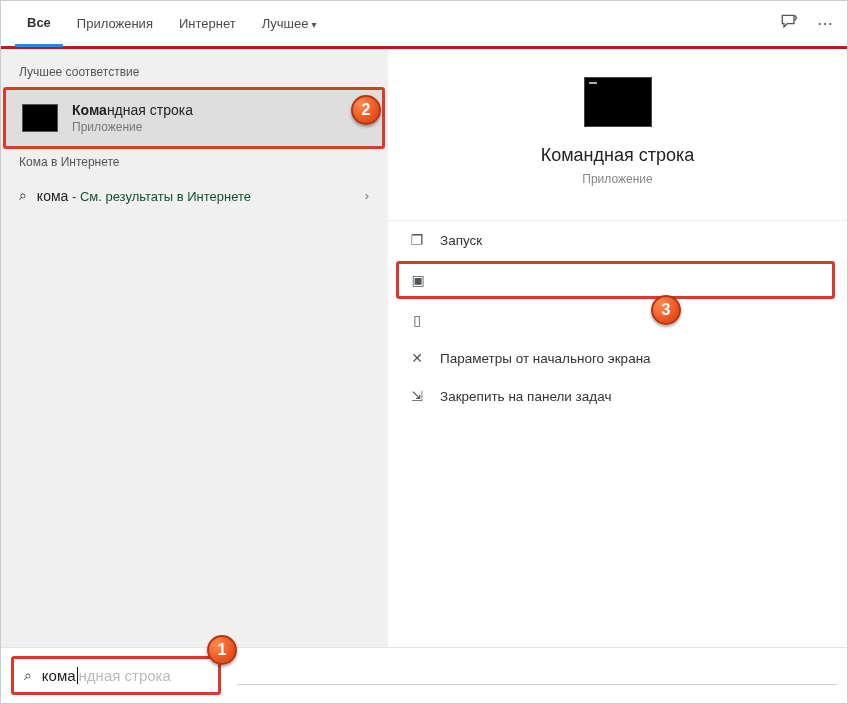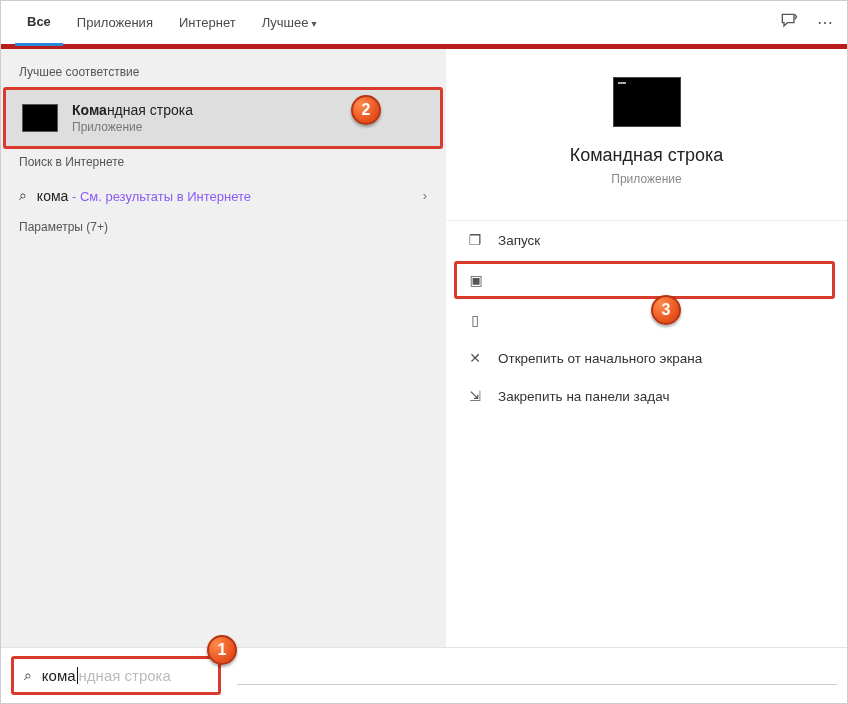--- a/index.html
+++ b/index.html
@@ -1,34 +1,34 @@
 <!DOCTYPE html>
 <html><head>
 <meta charset="utf-8">
 <style>
 * { box-sizing: border-box; margin: 0; padding: 0; font-family: "Segoe UI", Tahoma, sans-serif; }
 html, body { width: 848px; height: 704px; background: #fff; overflow: hidden; }
 .frame { position: relative; width: 848px; height: 704px; border: 1px solid #ccc; background: #fff; }
-.topbar { display: flex; align-items: center; height: 48px; padding: 0 14px; border-bottom: 5px solid #b91c1c; gap: 2px; }
+.topbar { display: flex; align-items: center; height: 48px; padding: 0 14px; border-bottom: 3px solid #b91c1c; gap: 2px; }
 .tab { font-size: 13px; color: #4a4a4a; padding: 14px 12px; cursor: pointer; position: relative; }
 .tab.active { color: #333; font-weight: 600; border-bottom: 3px solid #2b88d8; }
 .tab .chev { font-size: 10px; margin-left: 3px; color: #555; }
 .topbar-right { margin-left: auto; display: flex; align-items: center; gap: 18px; }
 .feedback-icon, .more-icon { color: #555; font-size: 16px; }
 .main { display: flex; height: calc(100% - 48px - 56px); }
-.left { width: 444px; background: #f0f0f0; padding-top: 10px; position: relative; }
+.left { width: 386px; background: #f0f0f0; padding-top: 10px; position: relative; }
 .section-h { font-size: 12px; color: #555; padding: 6px 18px 8px; }
 .best-match { display: flex; align-items: center; padding: 10px 16px; background: #dedede; min-height: 62px; border: 3px solid #d93a2b; border-radius: 3px; margin: 0 2px; position: relative; }
 .bm-thumb { width: 36px; height: 28px; background: #000; border: 1px solid #555; margin-right: 14px; }
 .bm-texts .t1 { font-size: 14px; color: #222; }
 .bm-texts .t1 .bold { font-weight: 700; }
 .bm-texts .t2 { font-size: 12px; color: #777; margin-top: 2px; }
 .row { display:flex; align-items:center; padding: 10px 18px; font-size: 14px; color:#333; justify-content: space-between; }
 .row .l { display:flex; align-items:center; gap: 10px; }
-.row .desc { color:#8b5cf6; font-size: 13px; margin-top: 28px; }
+.row .desc { color:#14532d; font-size: 13px; margin-top: 28px; }
 .row .chevr { color:#777; font-size: 13px; }
 .search-ico { font-size: 14px; color:#333; }
 .right { flex: 1; background: #fff; display: flex; flex-direction: column; align-items: center; padding-top: 28px; border-left: 1px solid #f1f1f1; }
 .preview-thumb { width: 68px; height: 50px; background: #000; border: 1px solid #444; margin-bottom: 18px; position: relative; }
 .preview-thumb::after { content:""; position:absolute; top:4px; left:4px; width:8px; height:2px; background:#aaa; }
 .preview-title { font-size: 18px; color:#222; margin-bottom: 6px; }
 .preview-sub { font-size: 12px; color: #888; margin-bottom: 34px; }
 .actions { width: 100%; border-top: 1px solid #ededed; }
 .action { display:flex; align-items:center; padding: 10px 26px 10px 20px; font-size: 13.5px; color:#333; gap: 14px; }
 .action .ico { width: 18px; height:18px; display:flex; align-items:center; justify-content:center; color:#555; font-size: 14px; }
@@ -73,51 +73,50 @@
       <div class="section-h">Лучшее соответствие</div>
 
       <div class="best-match">
         <div class="bm-thumb"></div>
         <div class="bm-texts">
           <div class="t1"><span class="bold">Кома</span><span>ндная строка</span></div>
           <div class="t2">Приложение</div>
         </div>
       </div>
 
-      <div class="section-h">Поиск в Интернете</div>
+      <div class="section-h">Кома в Интернете</div>
       <div class="row">
         <div class="l">
           <span class="search-ico">⌕</span>
           <span><span style="color:#222">кома</span><span class="desc"> - См. результаты в Интернете</span></span>
         </div>
         <span class="chevr">›</span>
       </div>
 
-      <div class="section-h">Параметры (7+)</div>
     </div>
 
     <div class="right">
       <div class="preview-thumb"></div>
       <div class="preview-title">Командная строка</div>
       <div class="preview-sub">Приложение</div>
 
       <div class="actions">
         <div class="action">
           <span class="ico">❐</span>
           <span>Запуск</span>
         </div>
         <div class="action highlight">
           <span class="ico">▣</span>
         </div>
         <div class="action">
           <span class="ico">▯</span>
         </div>
         <div class="action">
           <span class="ico">✕</span>
-          <span>Открепить от начального экрана</span>
+          <span>Параметры от начального экрана</span>
         </div>
         <div class="action">
           <span class="ico">⇲</span>
           <span>Закрепить на панели задач</span>
         </div>
       </div>
     </div>
   </div>
 
   <div class="searchbar">

